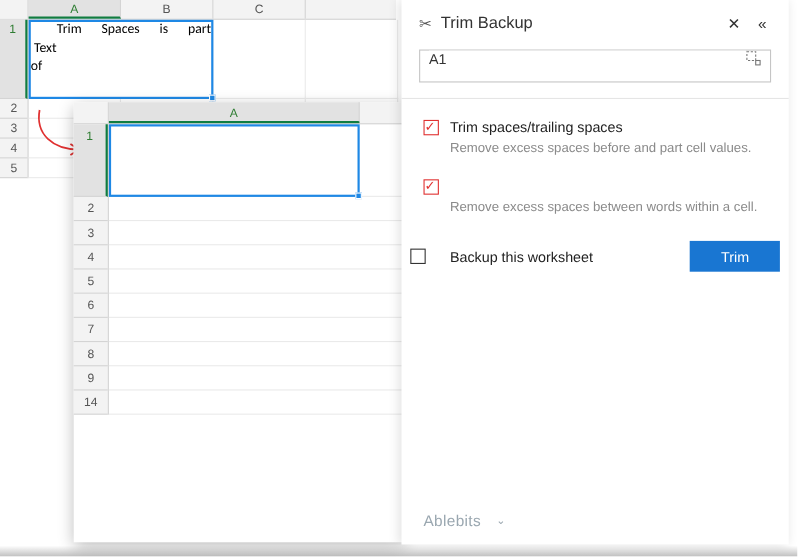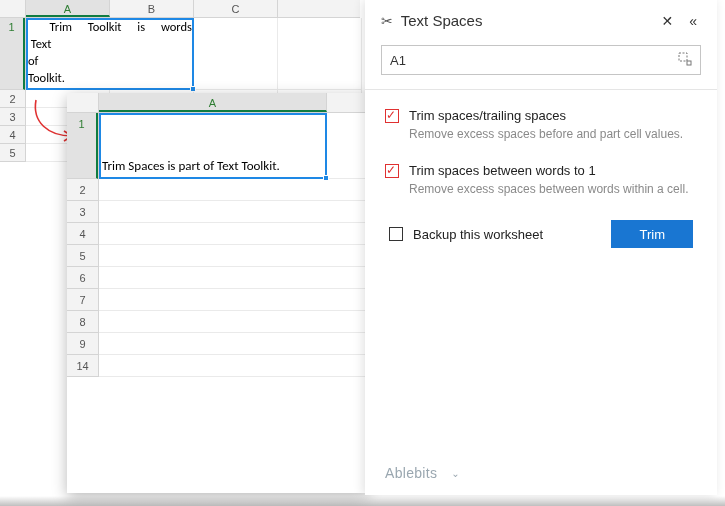--- a/index.html
+++ b/index.html
@@ -146,21 +146,21 @@
   .panel-hdr .title {
     font-size:15px; color:#333; flex:1;
   }
   .panel-hdr .icon { color:#555; font-size:14px;}
   .panel-hdr .btn { cursor:pointer; font-size:14px; color:#333; padding:0 4px;}
   .range-row {
     padding: 6px 16px 14px;
     border-bottom:1px solid #e5e5e5;
   }
   .range-input {
-    display:flex; align-items:center;
+    display:flex; align-items:flex-start;
     border:1px solid #c5c5c5;
     height:30px;
     padding:0 8px;
   }
   .range-input input{
     flex:1; border:none; outline:none;
     font-size:13px; color:#333;
   }
   .range-input .sel-icon{ color:#777; font-size:13px;}
   .options {
@@ -183,22 +183,22 @@
   .chk.checked::after{
     content:"✓"; color:#e03131; font-size:12px; line-height:1;
     position:absolute; left:0; top:-1px;
   }
   .opt-desc {
     margin-left:24px;
     font-size:12px; color:#8a8a8a;
     margin-top:4px;
   }
   .footer-row{
-    padding: 0 24px;
-    display:flex; align-items:center; gap:10px;
+    padding: 0 8px;
+    display:flex; align-items:center; gap:22px;
     margin-top:2px;
   }
   .chk2 {
     width:14px;height:14px;border:1.5px solid #333;
     display:inline-block;cursor:pointer;
   }
   .backup-label{ font-size:13px; color:#222; flex:1;}
   .trim-btn{
     background:#1976d2;color:#fff;
     border:none; height:28px; padding:0 28px;
@@ -262,27 +262,26 @@
           <div class="s1-cell"></div>
           <div class="s1-cell"></div>
           <div class="s1-cell"></div>
           <div class="s1-cell"></div>
         </div>
 
       <div class="s1-text">
         <div class="s1-text-justify">
           <span>&nbsp;&nbsp;</span>
           <span>Trim</span>
-          <span>Toolkit</span>
+          <span>Spaces</span>
           <span>is</span>
-          <span>words</span>
+          <span>part</span>
         </div>
         <div>&nbsp;Text</div>
         <div>of</div>
-        <div>Toolkit.</div>
       </div>
       <div class="s1-selbox">
           <span class="handle"></span>
         </div>
     </div>
   </div>
 </div>
 
 <svg class="arrow" viewBox="0 0 60 50">
   <path d="M8 4 C 4 26, 20 40, 44 40" fill="none" stroke="#e03131" stroke-width="1.6"></path>
@@ -311,32 +310,31 @@
       <div class="s2-gridrow" style="height:66px"></div>
       <div class="s2-gridrow"></div>
         <div class="s2-gridrow"></div>
         <div class="s2-gridrow"></div>
       <div class="s2-gridrow"></div>
         <div class="s2-gridrow"></div>
         <div class="s2-gridrow"></div>
       <div class="s2-gridrow"></div>
         <div class="s2-gridrow"></div>
         <div class="s2-gridrow"></div>
-      <div class="s2-text">Trim Spaces is part of Text Toolkit.</div>
       <div class="s2-selbox">
           <span class="handle"></span>
         </div>
     </div>
   </div>
 </div>
 
 <div class="panel">
   <div class="panel-hdr">
     <span class="icon">✂</span>
-    <span class="title">Text Spaces</span>
+    <span class="title">Trim Backup</span>
     <span class="btn">✕</span>
     <span class="btn">«</span>
   </div>
   <div class="range-row">
     <div class="range-input">
       <input value="A1" style="">
       <span class="sel-icon">
         <svg width="14" height="14" viewBox="0 0 14 14">
             <rect x="1" y="1" width="8" height="8" fill="none" stroke="#777" stroke-dasharray="2 1.5"></rect>
             <rect x="9" y="9" width="4" height="4" fill="none" stroke="#777"></rect>
@@ -348,21 +346,20 @@
     <div class="opt">
       <div class="opt-head">
         <span class="chk checked"></span>
         <span>Trim spaces/trailing spaces</span>
       </div>
       <div class="opt-desc">Remove excess spaces before and part cell values.</div>
     </div>
     <div class="opt">
       <div class="opt-head">
         <span class="chk checked"></span>
-        <span>Trim spaces between words to 1</span>
       </div>
       <div class="opt-desc">Remove excess spaces between words within a cell.</div>
     </div>
     <div class="opt">
     </div>
   </div>
   <div class="footer-row">
     <span class="chk2"></span>
     <span class="backup-label">Backup this worksheet</span>
     <button class="trim-btn">Trim</button>

